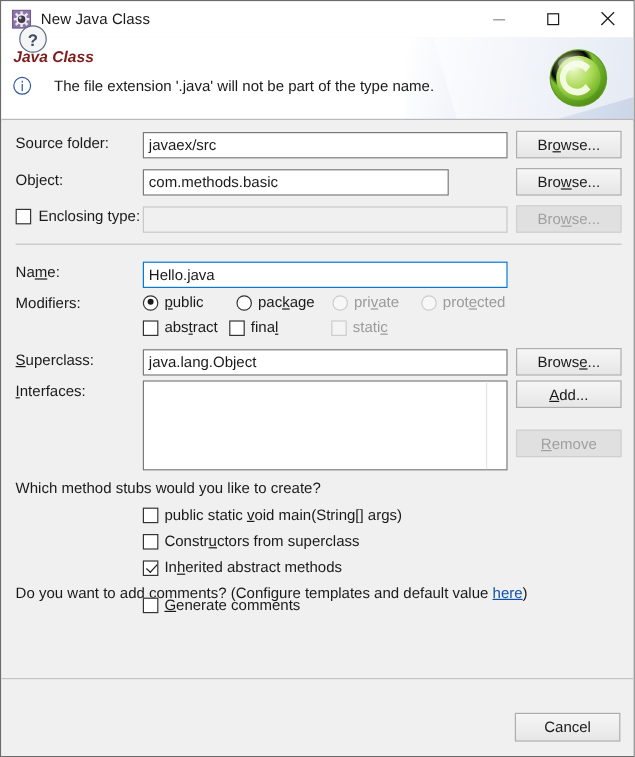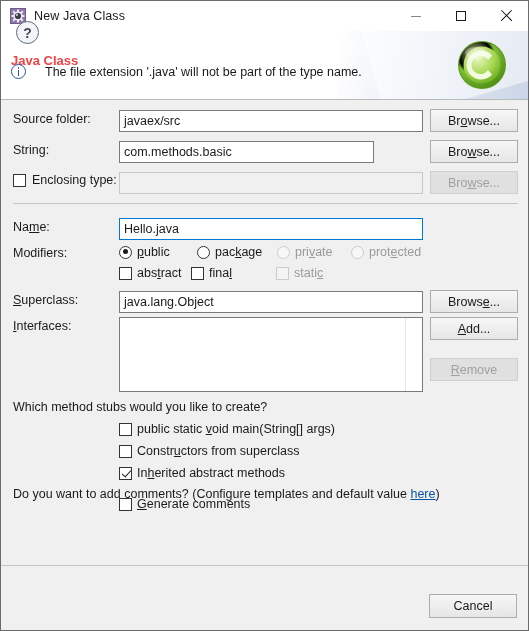--- a/index.html
+++ b/index.html
@@ -92,24 +92,25 @@
   }
   .banner-sheen {
     position: absolute;
     right: -40px; top: -45px;
     width: 200px; height: 110px;
     background: rgba(255,255,255,.5);
     transform: rotate(-16deg);
   }
   .banner-title {
     position: absolute;
-    left: 10px; top: 22px;
+    left: 10px; top: 9px;
     font-size: 13px;
     font-weight: bold;
-    color: #ef4444;
+    color: #7f1d1d;
+    font-style: italic;
   }
   .banner-msg {
     position: absolute;
     left: 10px; top: 33px;
     display: flex;
     align-items: center;
     gap: 19px;
     font-size: 12.5px;
     color: #1a1a1a;
   }
@@ -406,21 +407,21 @@
 
     <div class="row" style="left:12px; top:11px;">
       <span class="lbl">Source folder:</span>
     </div>
     <div class="txt" style="position:absolute; left:118px; top:9px; width:304px;">javaex/src</div>
     <div class="btn" style="position:absolute; left:429px; top:8px; width:88px;">
       <span>Br<span class="u">o</span>wse...</span>
     </div>
 
     <div class="row" style="left:12px; top:42px;">
-      <span class="lbl">String:</span>
+      <span class="lbl">Object:</span>
     </div>
     <div class="txt" style="position:absolute; left:118px; top:40px; width:255px;">com.methods.basic</div>
     <div class="btn" style="position:absolute; left:429px; top:39px; width:88px;">
       <span>Bro<span class="u">w</span>se...</span>
     </div>
 
     <div class="row" style="left:12px; top:72px; gap:6px;">
       <span class="cb"></span>
       <span class="lbl">Enclosing type:</span>
     </div>

